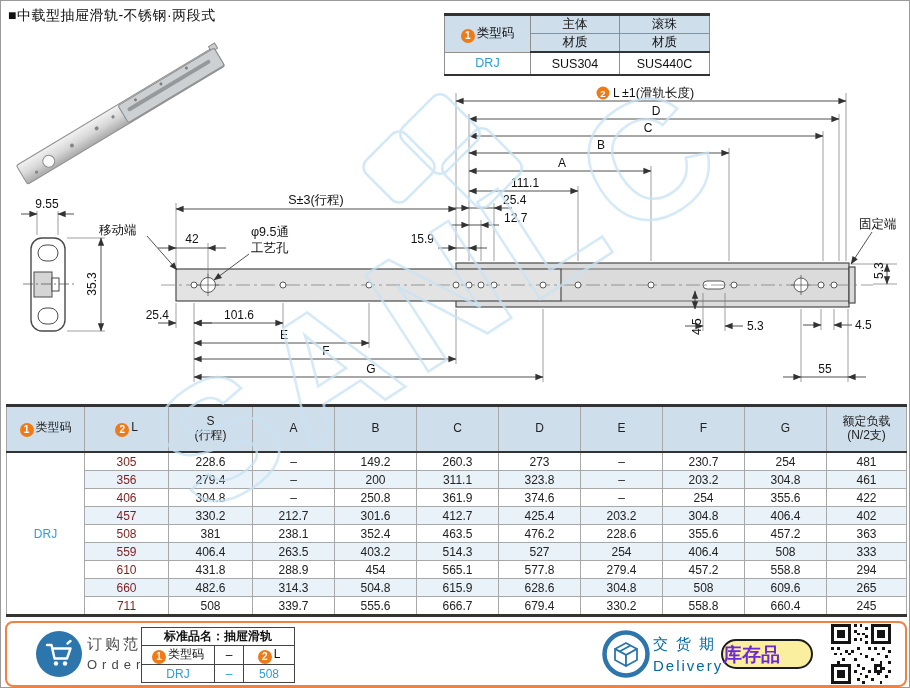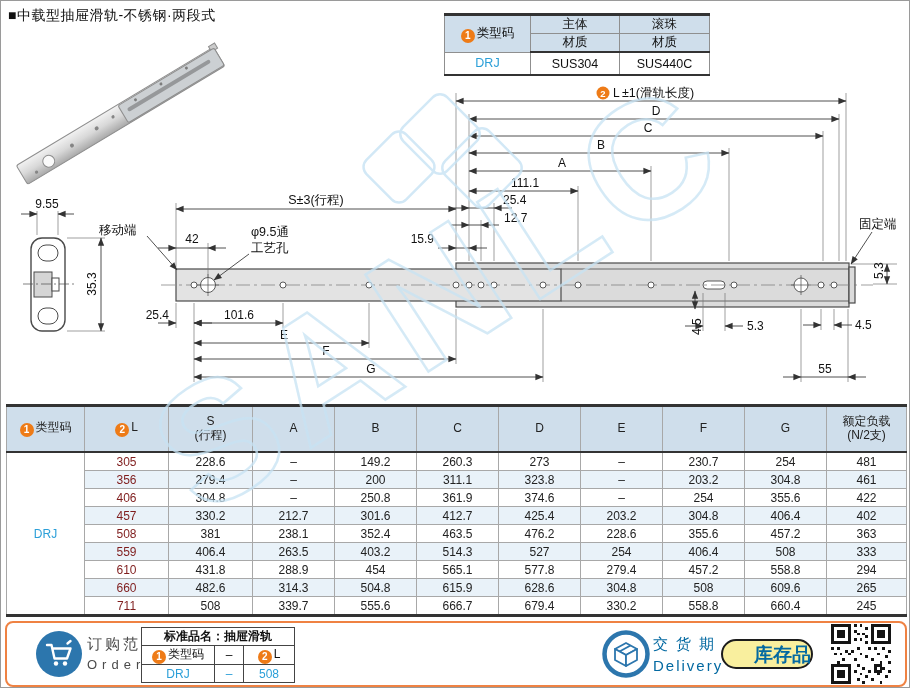--- a/index.html
+++ b/index.html
@@ -45,22 +45,22 @@
   .ordertext { position:absolute; left:80px; top:12px; color:#4a4a4a; }
   .ordertext .cn { font-size:15px; letter-spacing:3px;font-family:Liberation Serif, serif; }
   .ordertext .en { font-size:13px; letter-spacing:5px; margin-top:3px; }
   .otable { position:absolute; left:134px; top:4px; border-collapse:collapse;padding-left:37px; }
   .otable td { border:1px solid #444; font-size:12px; text-align:center; height:17px; padding:0 3px; background:#fff; }
   .otable .ttl { font-weight:600; }
   .delivtext { position:absolute; left:646px; top:12px; color:#0369a1; }
   .delivtext .cn { font-size:15px; letter-spacing:8px; }
   .delivtext .en { font-size:15px; letter-spacing:2px; margin-top:3px; }
   .stock { position:absolute; left:714px; top:16px; width:92px; height:30px; background:#f9ef9e;
-           border:2px solid #1c1c1c; border-radius:15px; text-align:right; line-height:28px;
-           font-size:19px; font-weight:600; color:#0369a1; box-sizing:border-box; }
+           border:2px solid #1c1c1c; border-radius:15px; text-align:left; line-height:28px;
+           font-size:19px; font-weight:600; color:#6d28d9; box-sizing:border-box; }
   .qr { position:absolute; left:824px; top:1px; }
 </style>
 </head>
 <body>
 
 <div class="page">
 
   <div class="title">■中载型抽屉滑轨-不锈钢·两段式</div>
 
   <table class="stable">

